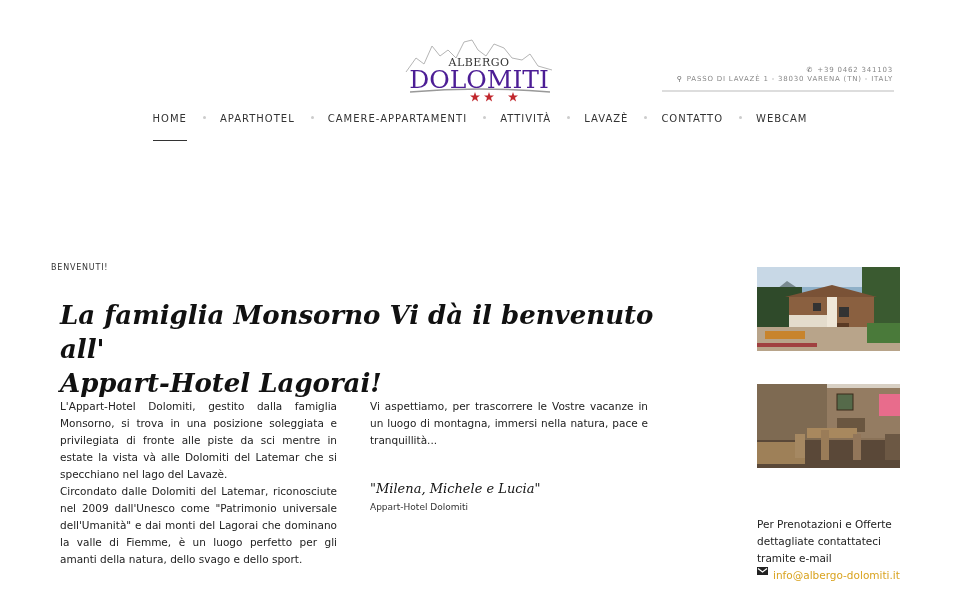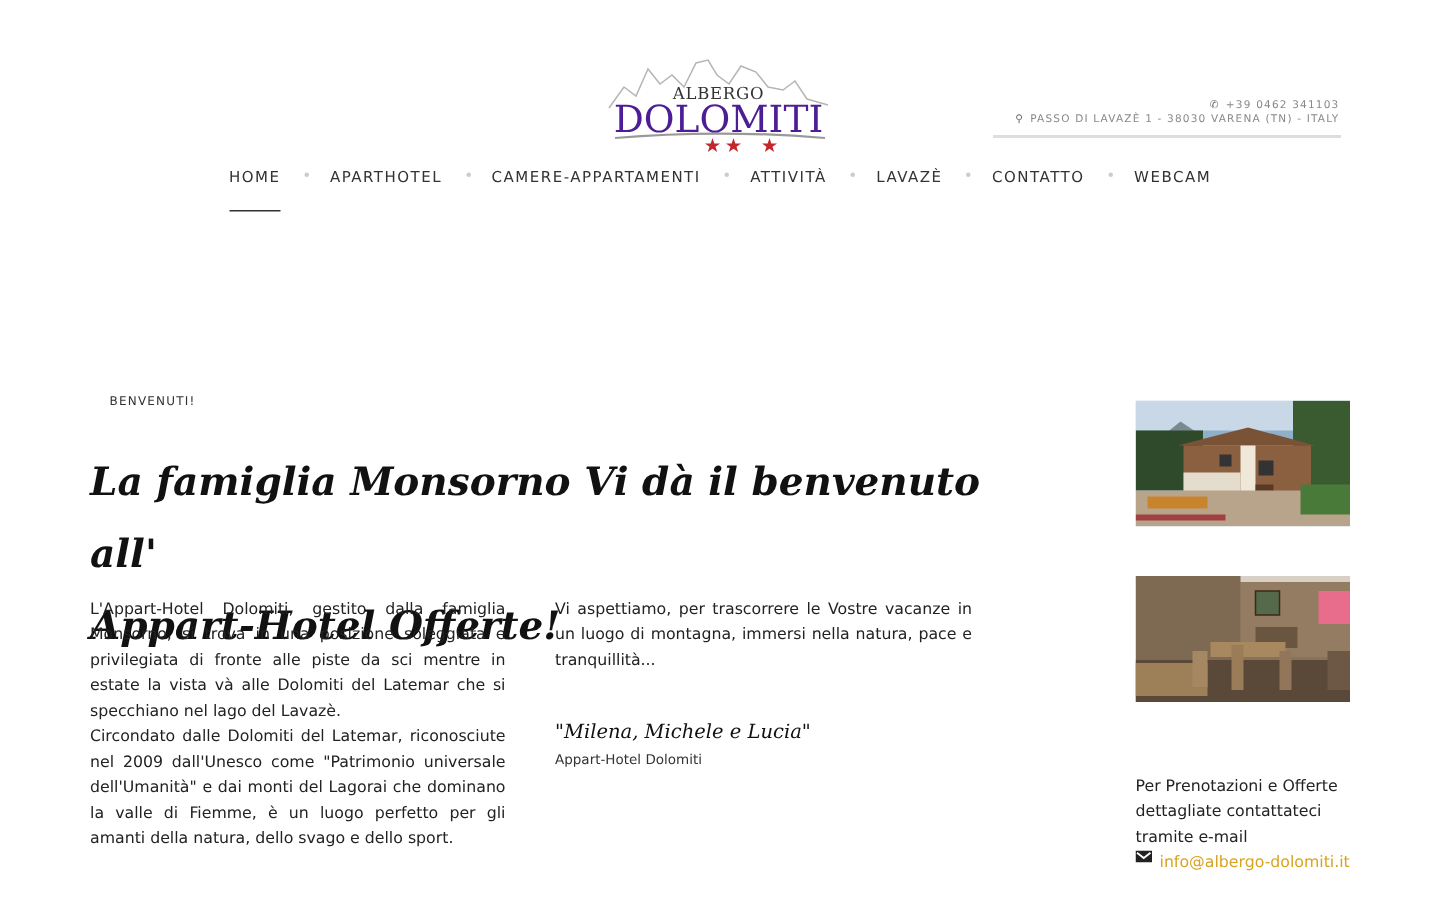--- a/index.html
+++ b/index.html
@@ -18,24 +18,24 @@
   .contact-top .phone-icon { font-size: 7px; margin-right: 4px; color: #666; }
   .contact-top .pin-icon { font-size: 7px; margin-right: 4px; color: #666; }
   .contact-rule { position: absolute; left: 662px; top: 90px; width: 232px; height: 2px; background: #ddd; }
 
   .nav { position: absolute; left: 0; top: 113px; width: 960px; text-align: center;
     font-size: 10px; letter-spacing: 1px; color: #333; white-space: nowrap; }
   .nav .item { display: inline-block; position: relative; padding-bottom: 17px; cursor: pointer; }
   .nav .item.active::after { content: ""; position: absolute; left: 0; right: 0; bottom: 0; height: 1px; background: #333; }
   .nav .sep { display: inline-block; width: 3px; height: 3px; border-radius: 50%; background: #ccc; margin: 0 14px 0 16px; vertical-align: 3px; }
 
-  .eyebrow { position: absolute; left: 73px; top: 263px; font-size: 8px; letter-spacing: 0.8px; color: #333; }
+  .eyebrow { position: absolute; left: 51px; top: 263px; font-size: 8px; letter-spacing: 0.8px; color: #333; }
 
   .headline { position: absolute; left: 60px; top: 298px; width: 600px;
-    font-family: "DejaVu Serif", serif; font-style: italic; font-size: 26px; line-height: 48px; color: #111; }
+    font-family: "DejaVu Serif", serif; font-style: italic; font-size: 26px; line-height: 34px; color: #111; }
 
   .col { position: absolute; font-size: 10.5px; line-height: 17px; color: #222; text-align: justify; }
   .col1 { left: 60px; top: 398px; width: 277px; }
   .col2 { left: 370px; top: 398px; width: 278px; }
   .col p { margin: 0; }
 
   .signature { position: absolute; left: 370px; top: 481px; font-family: "DejaVu Serif", serif; font-style: italic;
     font-size: 13px; color: #111; }
   .sig-sub { position: absolute; left: 370px; top: 502px; font-size: 9px; color: #333; }
 
@@ -75,21 +75,21 @@
 <div class="contact-rule"></div>
 
 <nav class="nav">
   <span class="item active">HOME</span><span class="sep"></span><span class="item">APARTHOTEL</span><span class="sep"></span><span class="item">CAMERE-APPARTAMENTI</span><span class="sep"></span><span class="item">ATTIVITÀ</span><span class="sep"></span><span class="item">LAVAZÈ</span><span class="sep"></span><span class="item">CONTATTO</span><span class="sep"></span><span class="item">WEBCAM</span>
 </nav>
 
 <div class="eyebrow">BENVENUTI!</div>
 
 <h1 class="headline">
   <span>La famiglia Monsorno Vi dà il benvenuto all'</span><br>
-  <span>Appart-Hotel Offerte!</span>
+  <span>Appart-Hotel Lagorai!</span>
 </h1>
 
 <div class="col col1">
   <p>L'Appart-Hotel Dolomiti, gestito dalla famiglia Monsorno, si trova in una posizione soleggiata e privilegiata di fronte alle piste da sci mentre in estate la vista và alle Dolomiti del Latemar che si specchiano nel lago del Lavazè.</p>
   <p>Circondato dalle Dolomiti del Latemar, riconosciute nel 2009 dall'Unesco come "Patrimonio universale dell'Umanità" e dai monti del Lagorai che dominano la valle di Fiemme, è un luogo perfetto per gli amanti della natura, dello svago e dello sport.</p>
 </div>
 
 <div class="col col2">
   <p>Vi aspettiamo, per trascorrere le Vostre vacanze in un luogo di montagna, immersi nella natura, pace e tranquillità...</p>
 </div>

